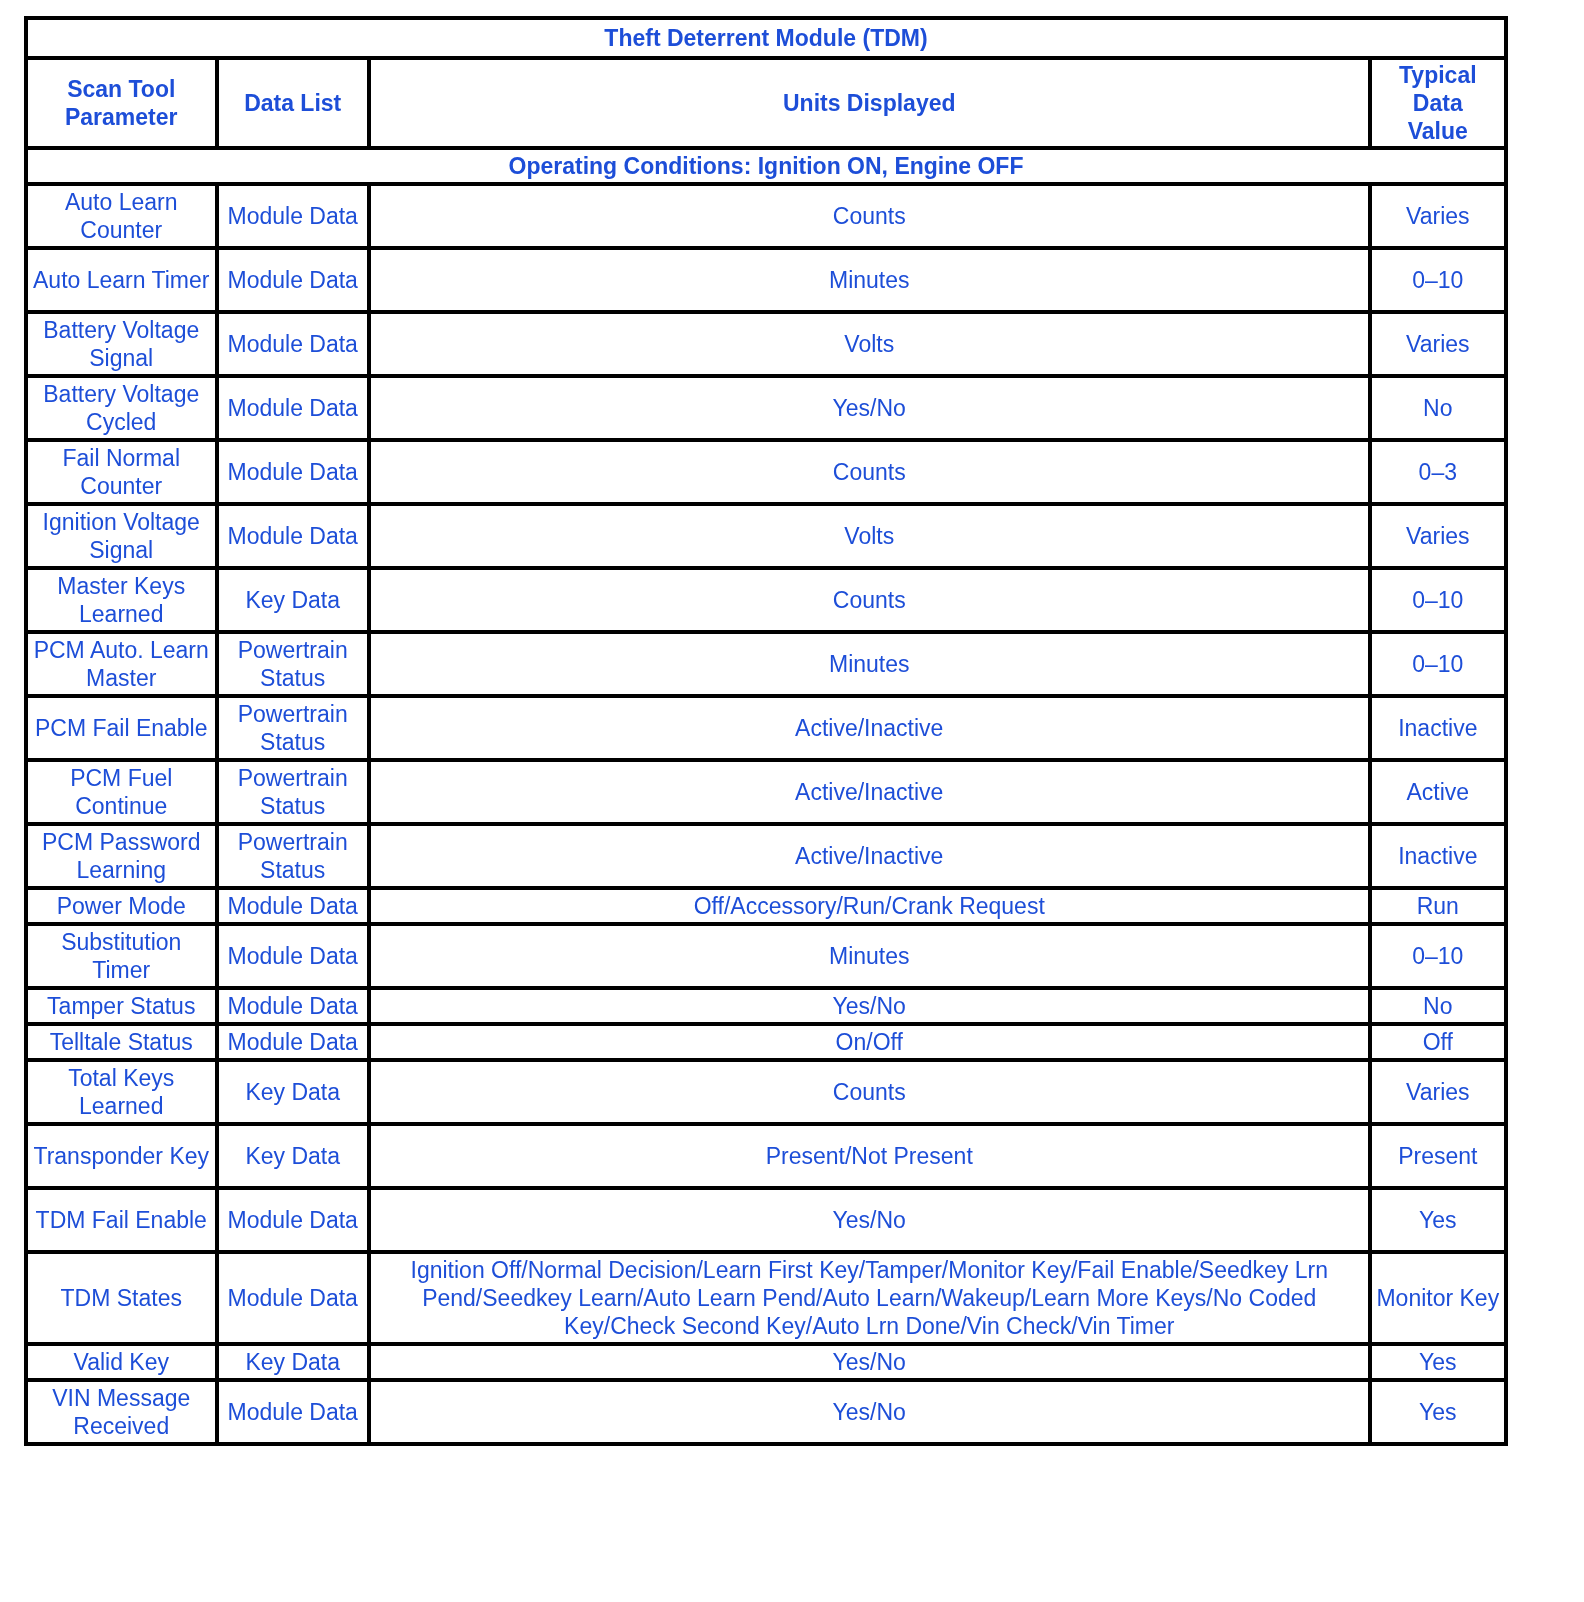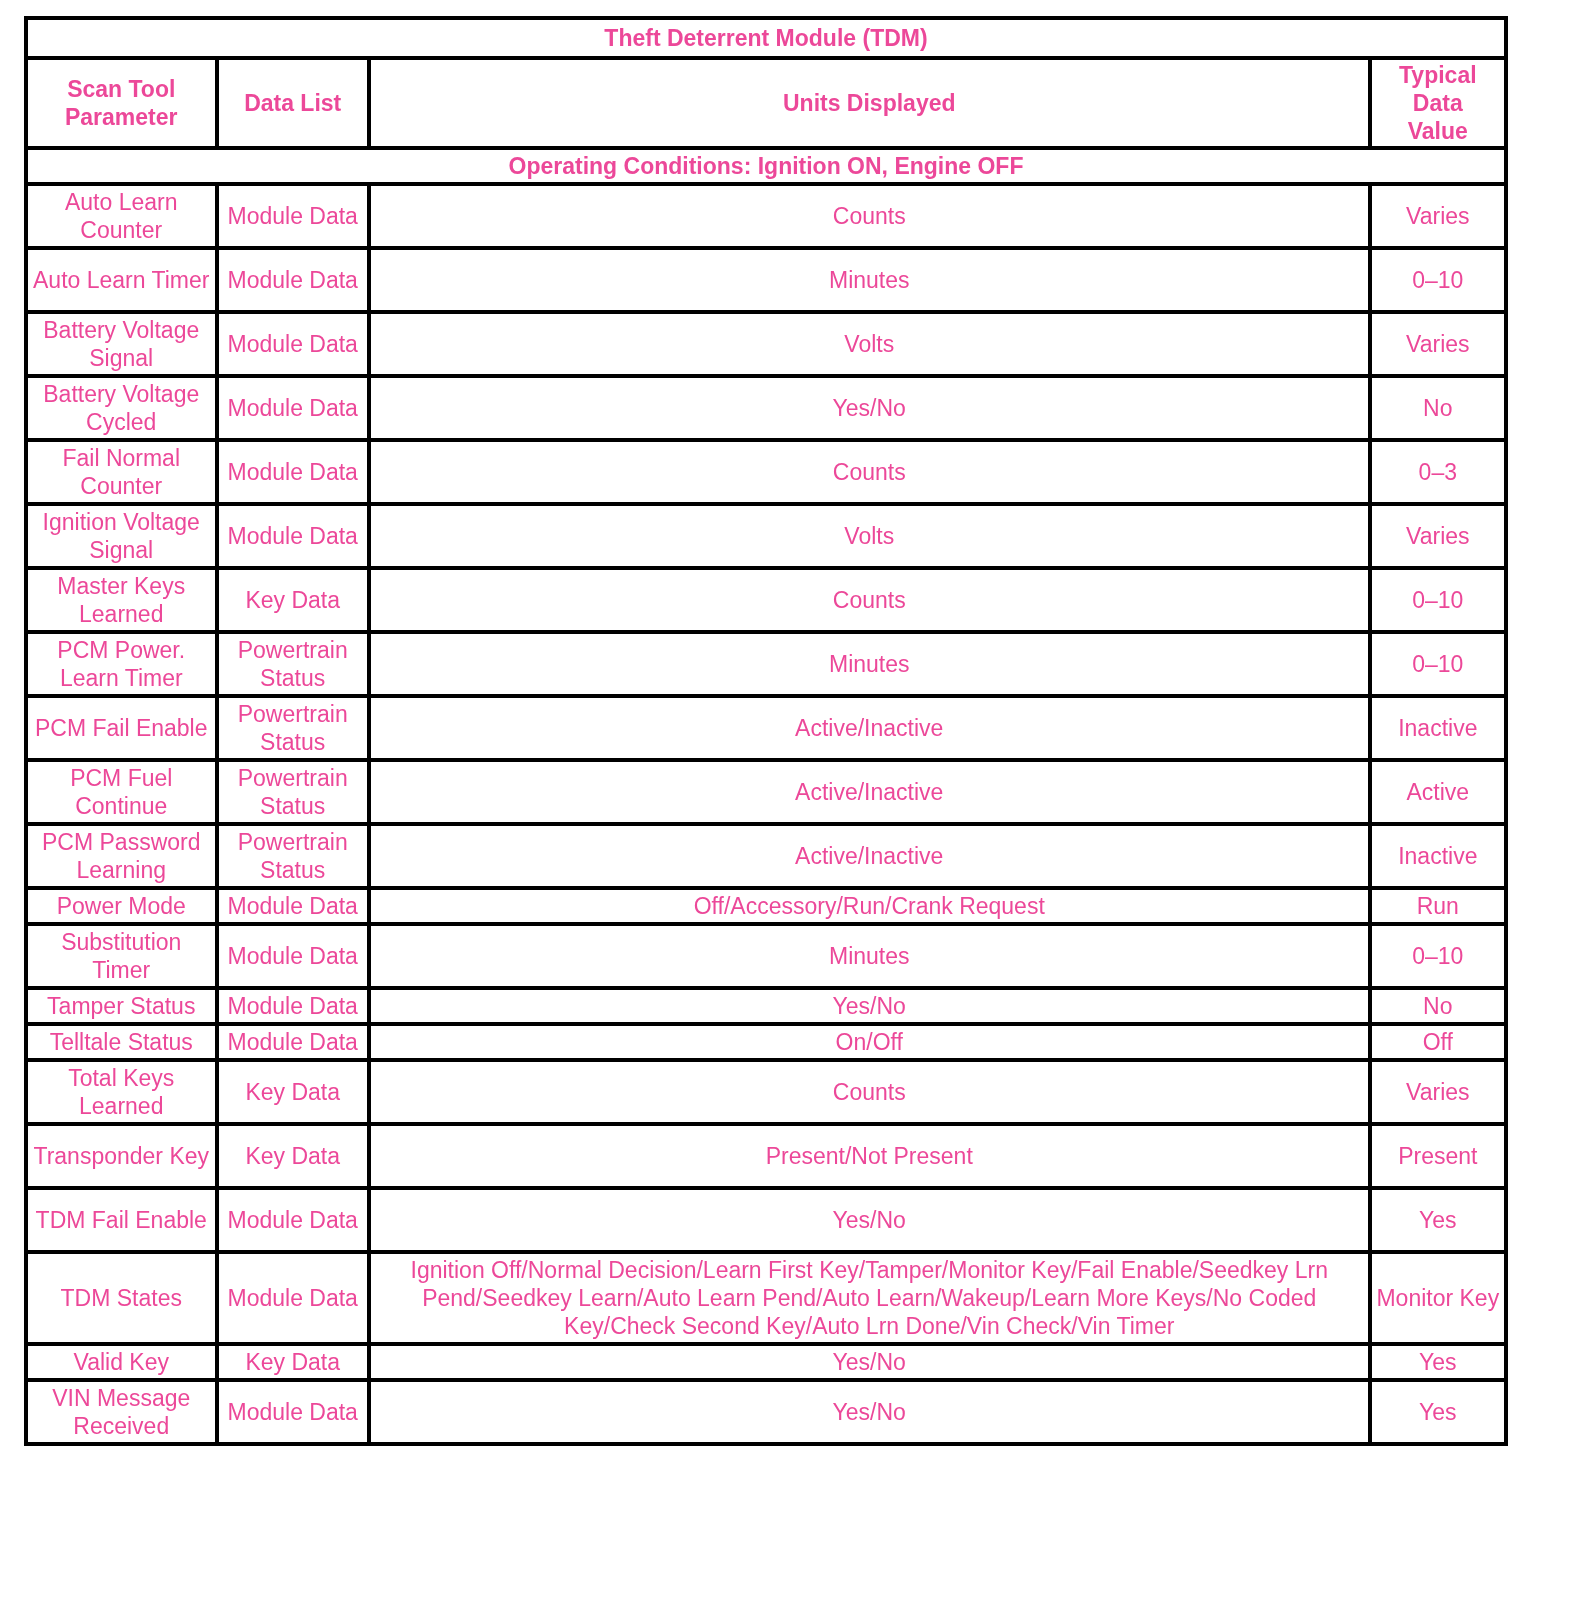--- a/index.html
+++ b/index.html
@@ -5,21 +5,21 @@
     html, body { margin: 0; padding: 0; background: #ffffff; }
     body { width: 1584px; height: 1602px; position: relative; overflow: hidden; }
     table.tdm {
       position: absolute;
       left: 24px;
       top: 16px;
       width: 1484px;
       border-collapse: collapse;
       font-family: "Liberation Sans", sans-serif;
       font-size: 23px;
-      color: #ec4899;
+      color: #1d4ed8;
       table-layout: fixed;
     }
     table.tdm td, table.tdm th {
       border: 4px solid #000;
       padding: 0 4px;
       line-height: 28px;
       vertical-align: middle;
     }
     table.tdm th { font-weight: bold; }
     .title-row th { height: 36px; text-align: center; }
@@ -96,21 +96,21 @@
     <td class="units">Volts</td>
     <td class="value">Varies</td>
   </tr>
       <tr class="r2">
     <td class="param">Master Keys Learned</td>
     <td class="list">Key Data</td>
     <td class="units">Counts</td>
     <td class="value">0–10</td>
   </tr>
       <tr class="r2">
-    <td class="param">PCM Power. Learn Timer</td>
+    <td class="param">PCM Auto. Learn Master</td>
     <td class="list">Powertrain Status</td>
     <td class="units">Minutes</td>
     <td class="value">0–10</td>
   </tr>
       <tr class="r2">
     <td class="param">PCM Fail Enable</td>
     <td class="list">Powertrain Status</td>
     <td class="units">Active/Inactive</td>
     <td class="value">Inactive</td>
   </tr>

